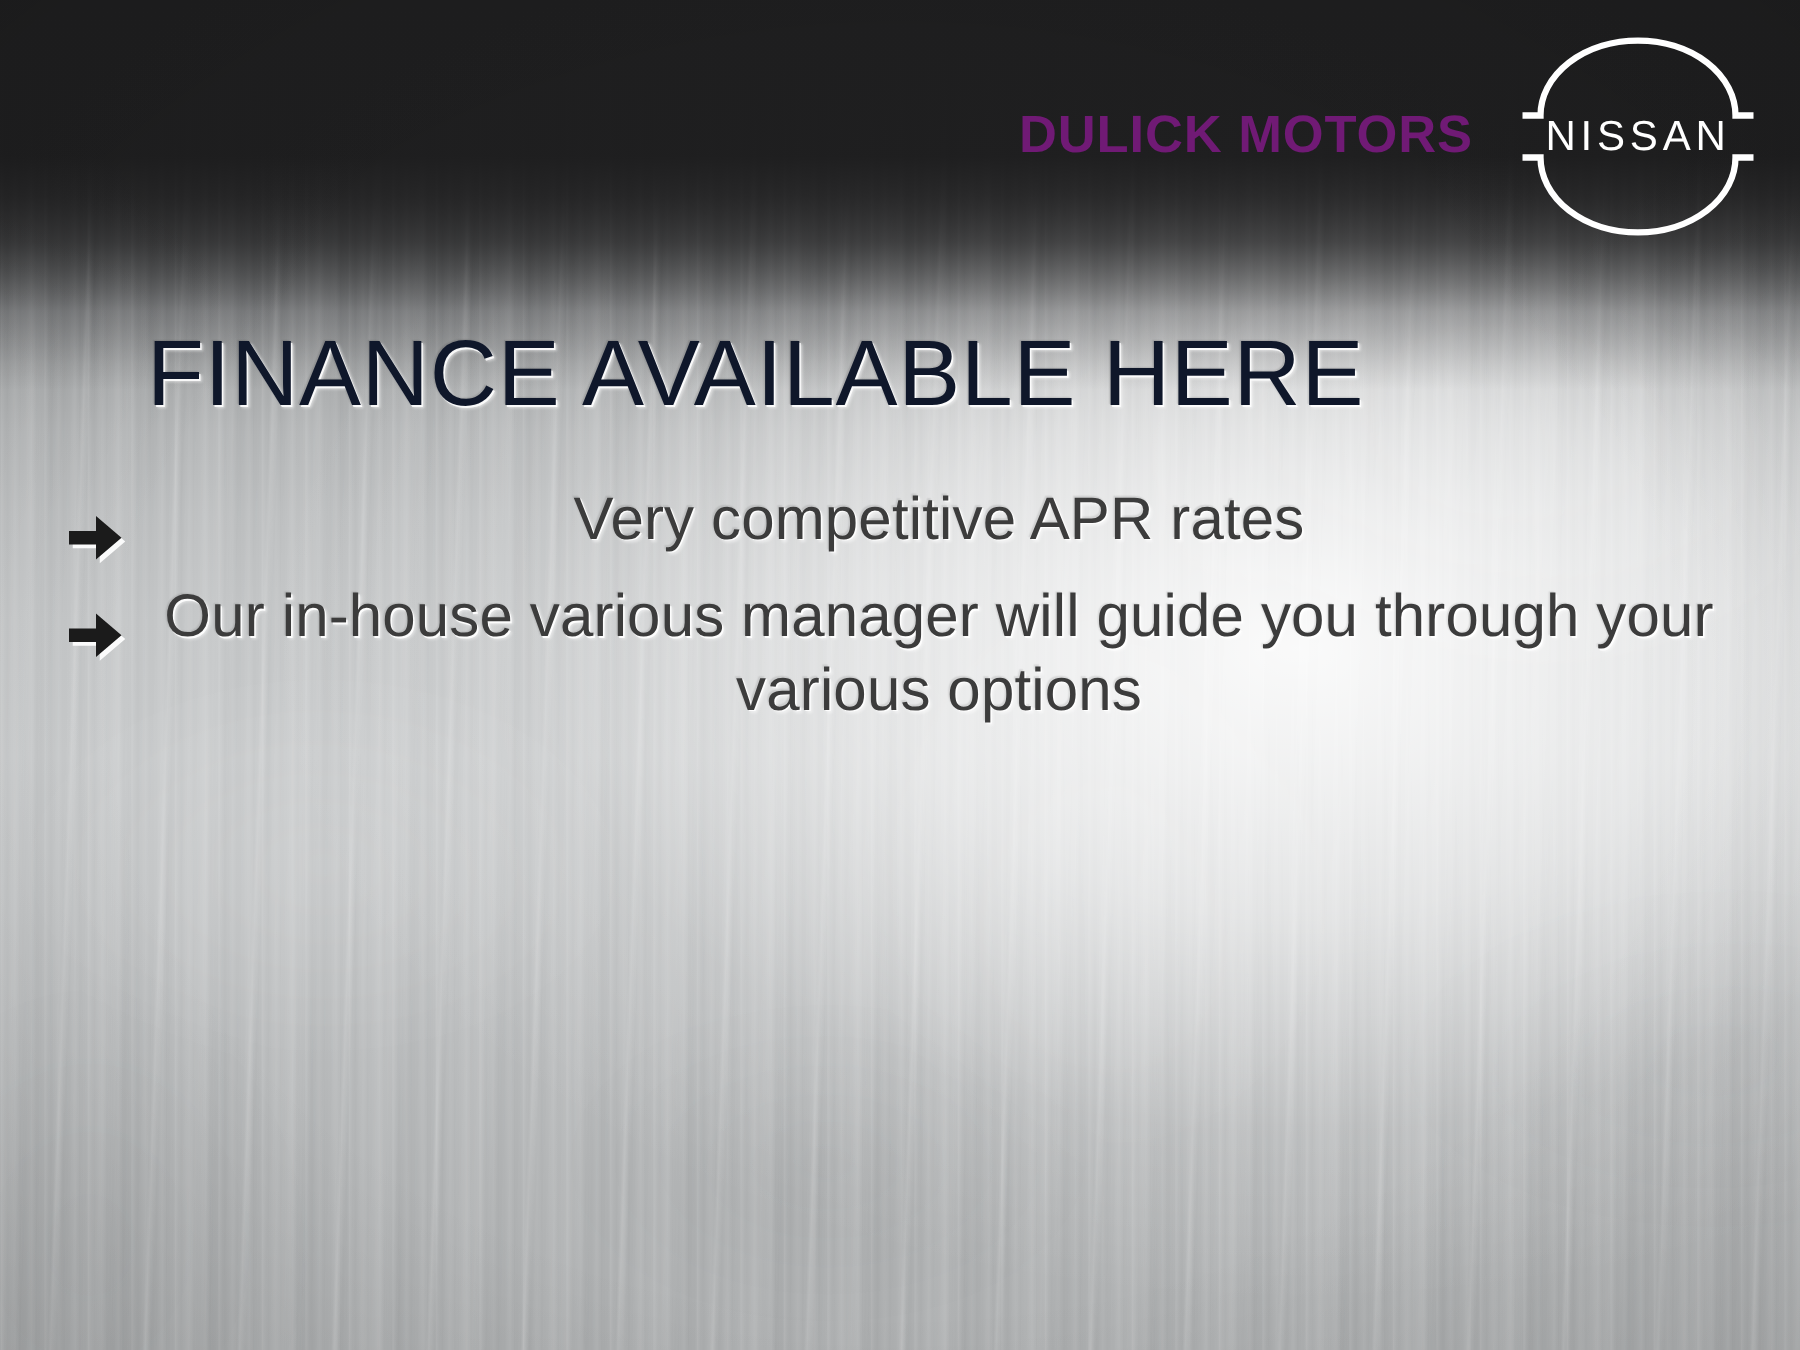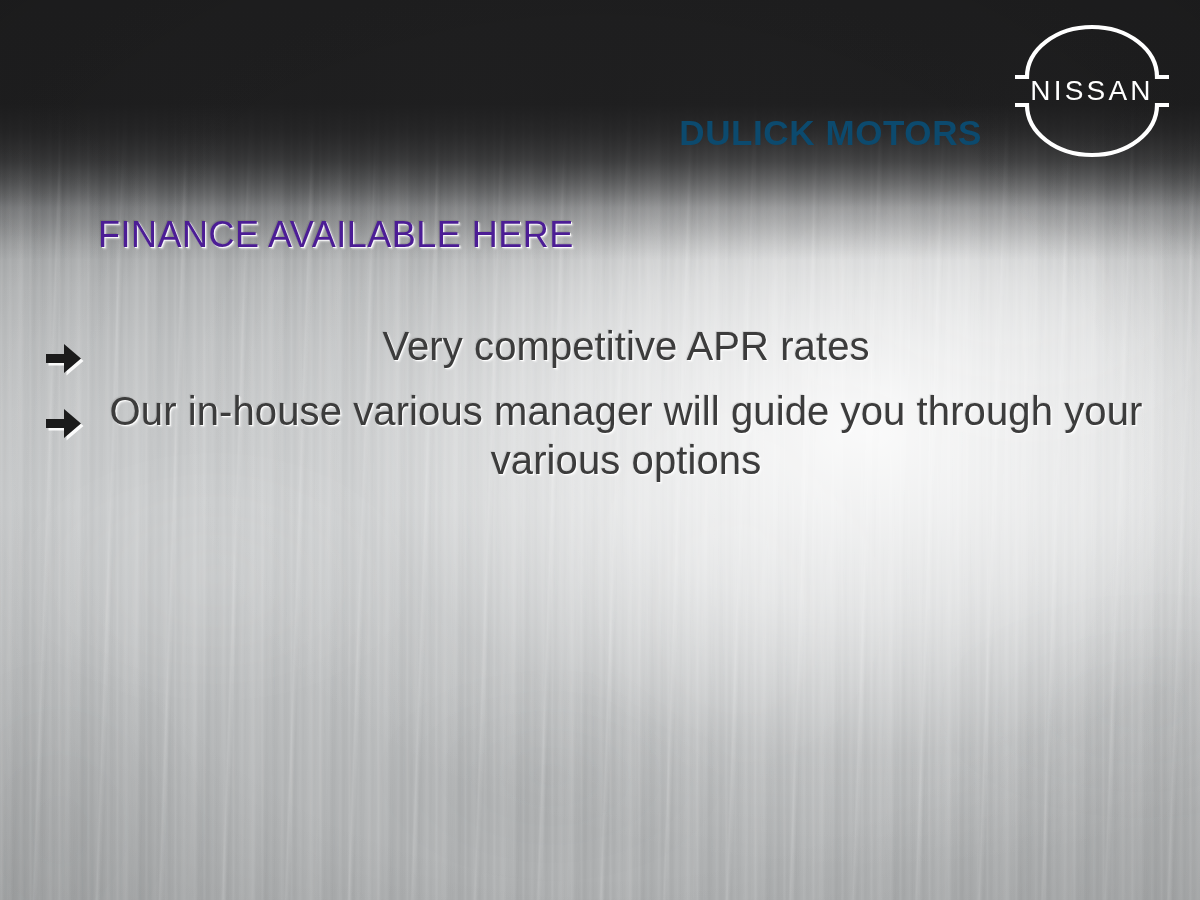--- a/index.html
+++ b/index.html
@@ -119,47 +119,46 @@
   
   .header {
     position: absolute;
     top: 0; left: 0; right: 0;
     height: 176px;
   }
   .brand-name {
     position: absolute;
     right: 218px;
     top: 72px;
-    color: #0c4a6e;
+    color: #701a75;
     font-size: 35px;
     font-weight: bold;
     letter-spacing: 0.6px;
     line-height: 1;
     white-space: nowrap;
     font-family: "Liberation Sans", "DejaVu Sans", sans-serif;
-    margin-top: 43px;
   }
   .nissan-logo {
     position: absolute;
     right: 28px;
     top: 24px;
     width: 160px;
     height: 134px;
   }
   .nissan-logo svg { display: block; width: 100%; height: 100%; }
 
   
   .title {
     position: absolute;
     left: 98px;
     top: 214px;
-    font-size: 36px;
+    font-size: 62px;
     font-weight: normal;
     letter-spacing: 0.5px;
-    color: #4c1d95;
+    color: #0f172a;
     white-space: nowrap;
     text-shadow:
        1px 1px 0 rgba(255,255,255,0.85),
        2px 2px 2px rgba(255,255,255,0.55),
       -1px -1px 1px rgba(0,0,0,0.12);
     font-family: "Liberation Sans", "DejaVu Sans", sans-serif;
   }
 
   .bullets {
     position: absolute;

